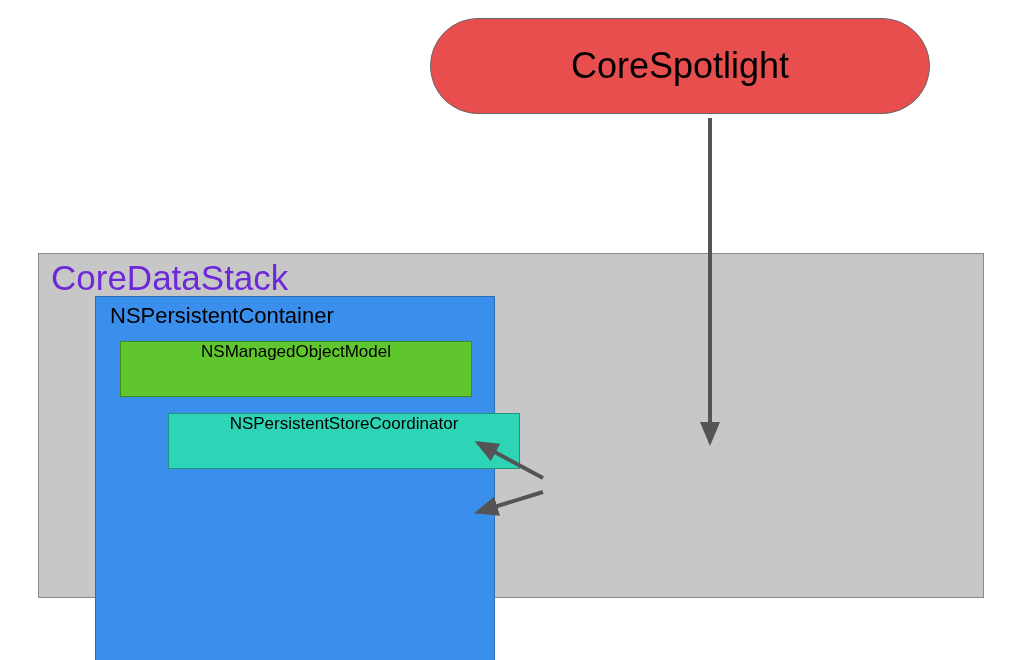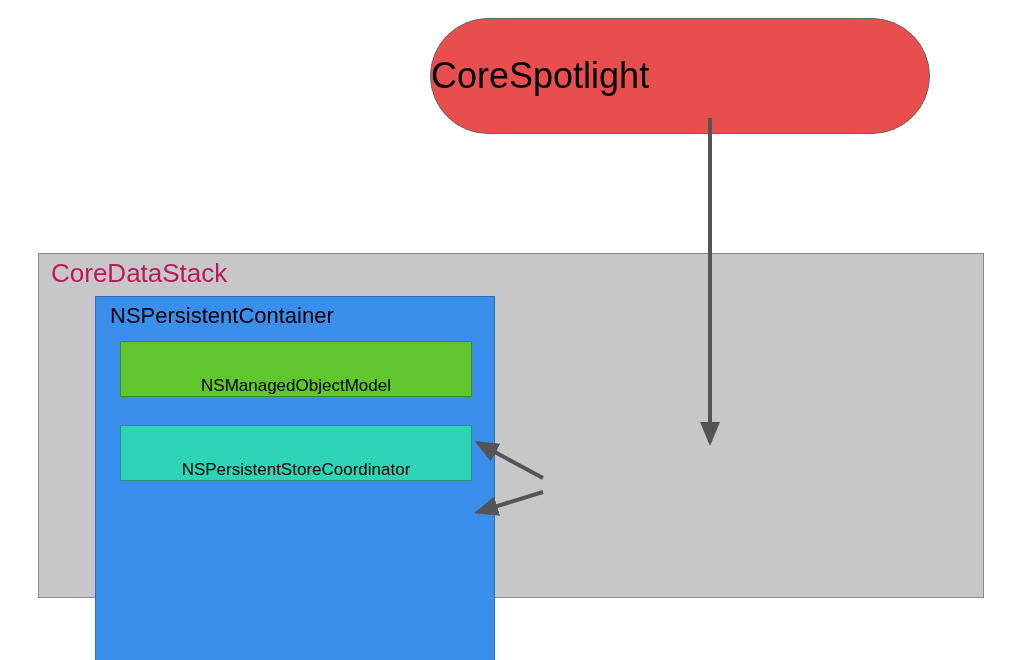--- a/index.html
+++ b/index.html
@@ -13,44 +13,45 @@
       background: #ffffff;
       font-family: Arial, Helvetica, sans-serif;
       position: relative;
       overflow: hidden;
     }
     .corespotlight-pill {
       position: absolute;
       left: 430px;
       top: 18px;
       width: 500px;
-      height: 116px;
+      height: 96px;
       background: #e84e4e;
       border: 1px solid #666;
       border-radius: 60px;
       display: flex;
       align-items: center;
+      justify-content: center;
       font-size: 36px;
       color: #000;
     }
     .core-data-stack {
       position: absolute;
       left: 38px;
       top: 253px;
       width: 946px;
       height: 345px;
       background: #c7c7c7;
       border: 1px solid #8a8a8a;
     }
     .core-data-stack-title {
       position: absolute;
       left: 12px;
       top: 4px;
-      font-size: 26px;
-      color: #be185d;
+      font-size: 35px;
+      color: #6d28d9;
     }
     .persistent-container {
       position: absolute;
       left: 56px;
       top: 42px;
       width: 400px;
       height: 366px;
       background: #3b8fec;
       border: 1px solid #2b6fb8;
     }
@@ -60,33 +61,34 @@
       top: 6px;
       font-size: 22px;
       color: #000;
     }
     .inner-box {
       position: absolute;
       left: 24px;
       width: 352px;
       height: 56px;
       display: flex;
-      align-items: flex-end;
+      align-items: flex-start;
       justify-content: center;
       font-size: 17px;
       color: #000;
       border: 1px solid rgba(0,0,0,0.3);
     }
     .box-model {
       top: 44px;
       background: #5fc62e;
     }
     .box-coordinator {
-      top: 128px;
+      top: 116px;
       background: #2dd4b6;
+      margin-left: 48px;
     }
     .box-store {
       top: 188px;
       background: #d070e8;
     }
     .delegate-box {
       position: absolute;
       left: 505px;
       top: 195px;
       width: 412px;

